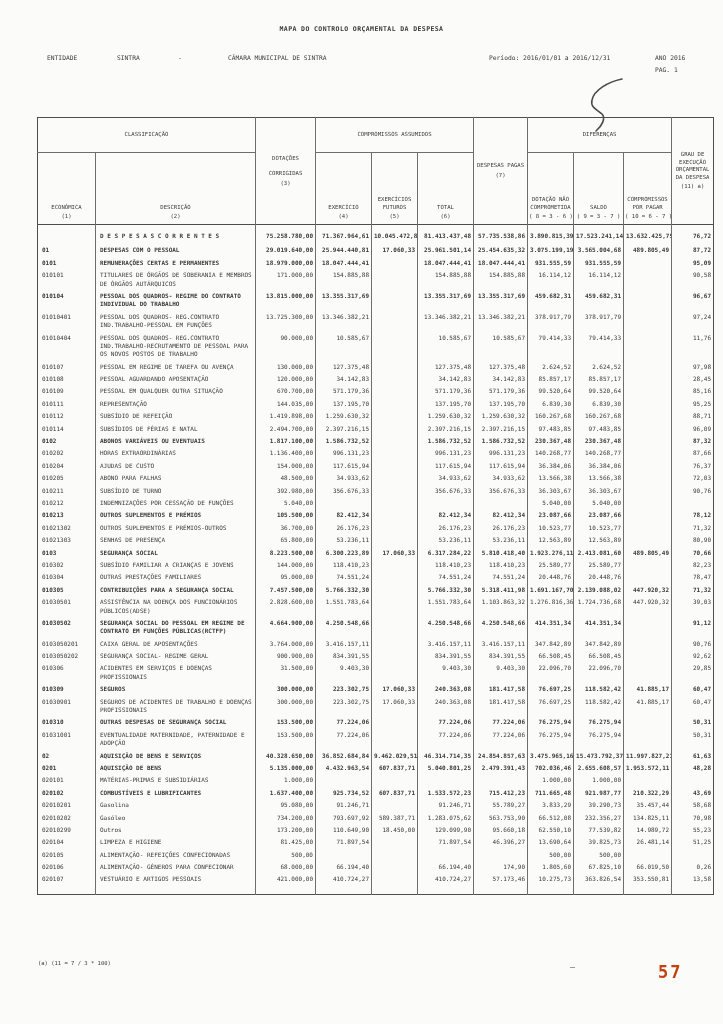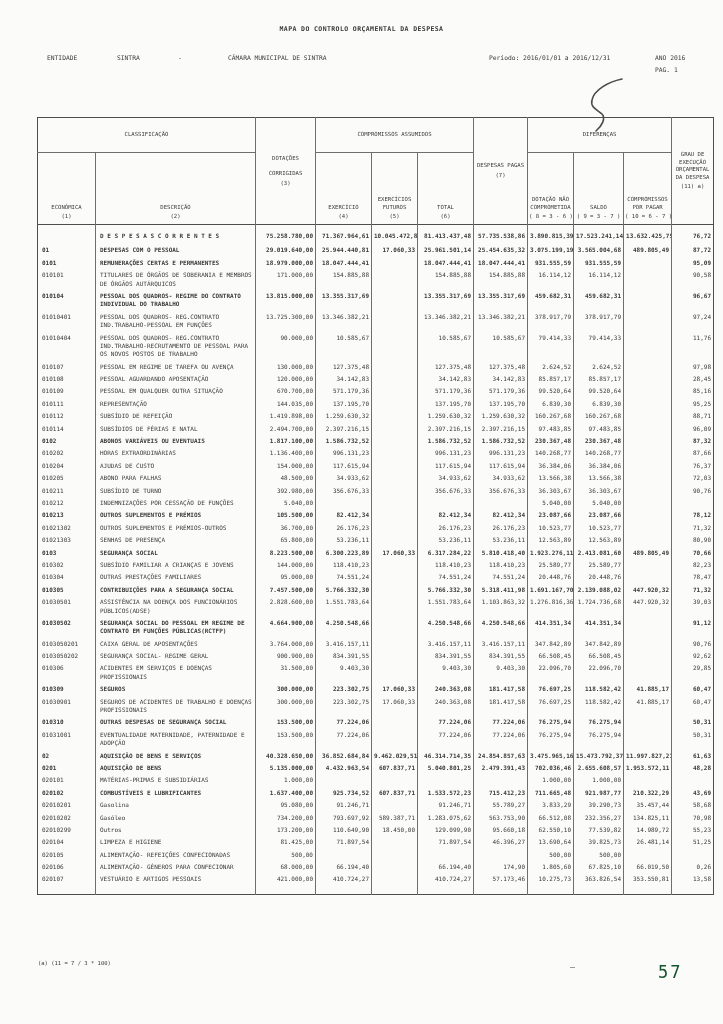--- a/index.html
+++ b/index.html
@@ -70,21 +70,21 @@
   td.c-num{text-align:right;white-space:nowrap;}
   td.c-desc{padding-left:4px;}
   tr.bold td{font-weight:bold;}
   tr.first-row td{padding-top:7px;padding-bottom:4px;}
   tr.spacer td{height:8px;padding:0;}
 
   
   .footnote{position:absolute;left:38px;top:960px;font-size:5.5px;}
   .page-number{
     position:absolute;left:658px;top:962px;
-    font-size:17px;font-weight:normal;letter-spacing:2px;color:#14532d;
+    font-size:17px;font-weight:bold;letter-spacing:2px;color:#c2410c;
   }
   .mark-dot{position:absolute;left:570px;top:967px;width:5px;height:1px;background:#9a9a9a;}
 </style>
 </head>
 <body>
 
 <div class="page">
 
   <div class="doc-title">MAPA DO CONTROLO ORÇAMENTAL DA DESPESA</div>
 

